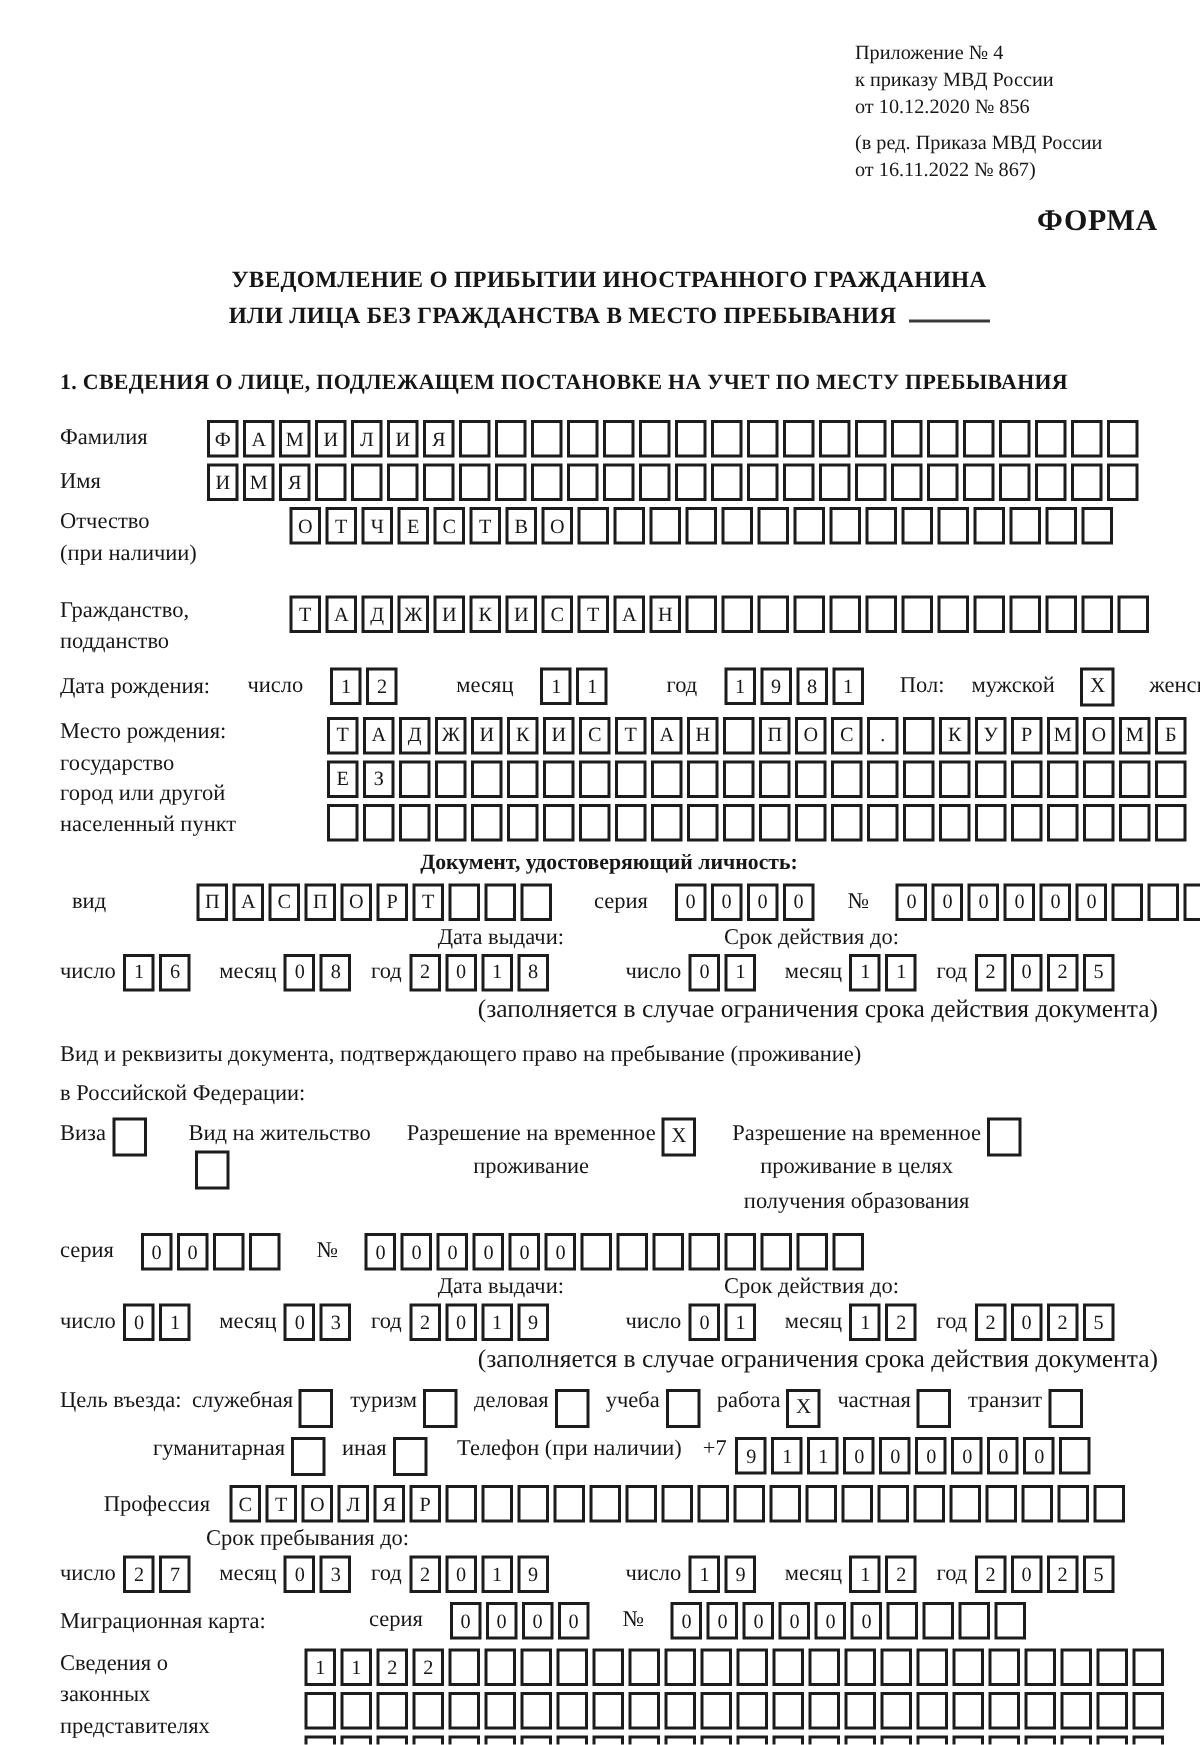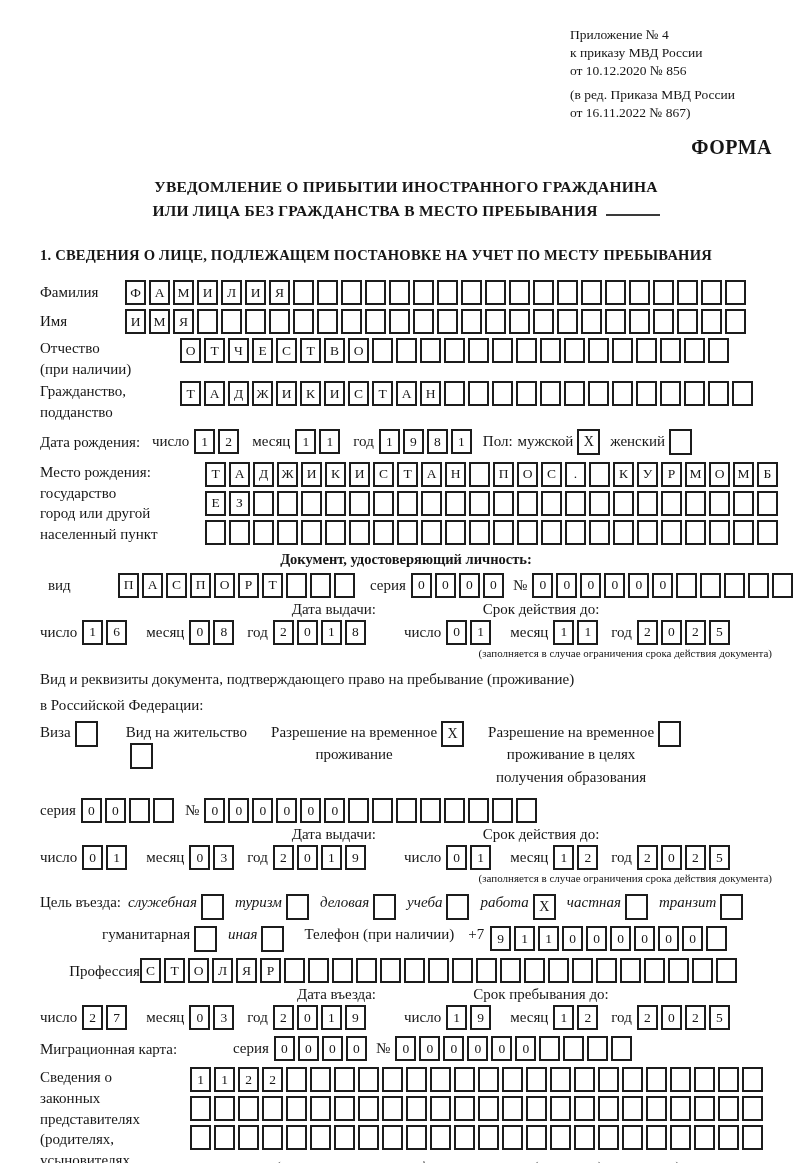--- a/index.html
+++ b/index.html
@@ -12,21 +12,21 @@
 
   
   .annex{margin-left:530px;font-size:13.5px;line-height:1.32;}
   .annex .ed{margin-top:7px;}
   .forma{text-align:right;font-weight:bold;font-size:20px;margin-top:14px;letter-spacing:.5px;}
   .title{text-align:center;font-weight:bold;font-size:15.5px;line-height:1.55;margin-top:16px;letter-spacing:.2px;}
   .blank-underline{display:inline-block;width:54px;height:13px;border-bottom:2.5px solid #3a3a3a;margin-left:8px;}
   .sec{font-weight:bold;font-size:14.6px;margin-top:24px;margin-bottom:16px;letter-spacing:.2px;}
 
   
-  .frow{display:flex;align-items:center;margin-bottom:4px;font-size:15px;}
+  .frow{display:flex;align-items:center;margin-bottom:4px;font-size:15px;gap:13px;}
   .frow.top{align-items:flex-start;}
   .lbl{flex:0 0 auto;line-height:1.38;}
   .w85{width:85px;} .w140{width:140px;} .w150{width:150px;} .w165{width:165px;} .w110{width:112px;}
   .cells{display:flex;flex:0 0 auto;}
   .cellrows .cells{margin-bottom:4px;}
   .cell{
     width:21px;height:25px;box-sizing:border-box;border:2px solid #1c1c1c;
     margin-right:3px;display:flex;align-items:center;justify-content:center;
     font-size:13.5px;background:#fff;flex:0 0 auto;
   }
@@ -36,32 +36,32 @@
     font-size:14px;margin:0 4px;flex:0 0 auto;background:#fff;
   }
   .dlabel{margin:0 5px 0 0;flex:0 0 auto;}
   .gap10{width:10px;flex:0 0 auto;} .gap16{width:16px;flex:0 0 auto;}
 
   .doc-heading{text-align:center;font-weight:bold;font-size:14.5px;margin:2px 0 5px;}
   .dheads{display:flex;font-size:15px;margin-top:3px;margin-bottom:2px;}
   .dh-left{width:336px;text-align:right;}
   .dh-right{width:330px;text-align:center;}
   .dgroup{display:flex;align-items:center;width:336px;flex:0 0 auto;}
-  .note{font-size:11px;text-align:right;margin:2px 0 10px 0;}
+  .note{font-size:17px;text-align:right;margin:2px 0 10px 0;}
   .note.center{text-align:center;margin:5px 0 0 0;}
 
   .plain{font-size:15px;margin-bottom:5px;line-height:1.4;}
 
   .rvp-row{display:flex;align-items:flex-start;margin:2px 0 10px 0;font-size:15px;}
   .rvp-opt{display:flex;align-items:flex-start;margin-right:14px;}
   .rvp-opt .txt{text-align:center;line-height:1.5;}
   .rvp-opt .cb{margin-top:0;}
 
   .purpose{display:flex;align-items:flex-start;font-size:15px;margin-bottom:6px;}
-  .purpose .p-lbl{margin-left:7px;font-style:italic;}
+  .purpose .p-lbl{margin-left:7px;}
   .indent62{margin-left:62px;}
   .phone-prefix{margin:0 6px 0 14px;}
 
   .reps-right{display:flex;flex-direction:column;}
 </style>
 </head>
 <body>
 
 <div class="page">
 
@@ -139,21 +139,21 @@
         <span class="cell"></span>
         <span class="cell"></span>
         <span class="cell"></span>
         <span class="cell"></span>
         <span class="cell"></span>
         <span class="cell"></span>
         <span class="cell"></span>
       </span>
   </div>
 
-  <div class="frow top" style="margin-bottom:2px;">
+  <div class="frow top" style="margin-bottom:18px;">
     <span class="lbl w140">
       <span>Отчество</span><br>
       <span>(при наличии)</span>
     </span>
     <span class="cells">
         <span class="cell">О</span>
         <span class="cell">Т</span>
         <span class="cell">Ч</span>
         <span class="cell">Е</span>
         <span class="cell">С</span>
@@ -587,21 +587,20 @@
         <span class="cell"></span>
         <span class="cell"></span>
         <span class="cell"></span>
         <span class="cell"></span>
         <span class="cell"></span>
         <span class="cell"></span>
       </span>
   </div>
 
   <div class="dheads">
-    <span class="dh-left">Дата въезда:</span>
     <span class="dh-right">Срок пребывания до:</span>
   </div>
   <div class="frow" style="margin-bottom:6px;">
     <span class="dgroup">
       <span class="dlabel">число</span>
       <span class="cells">
           <span class="cell">2</span>
           <span class="cell">7</span>
         </span>
       <span class="gap16"></span>

